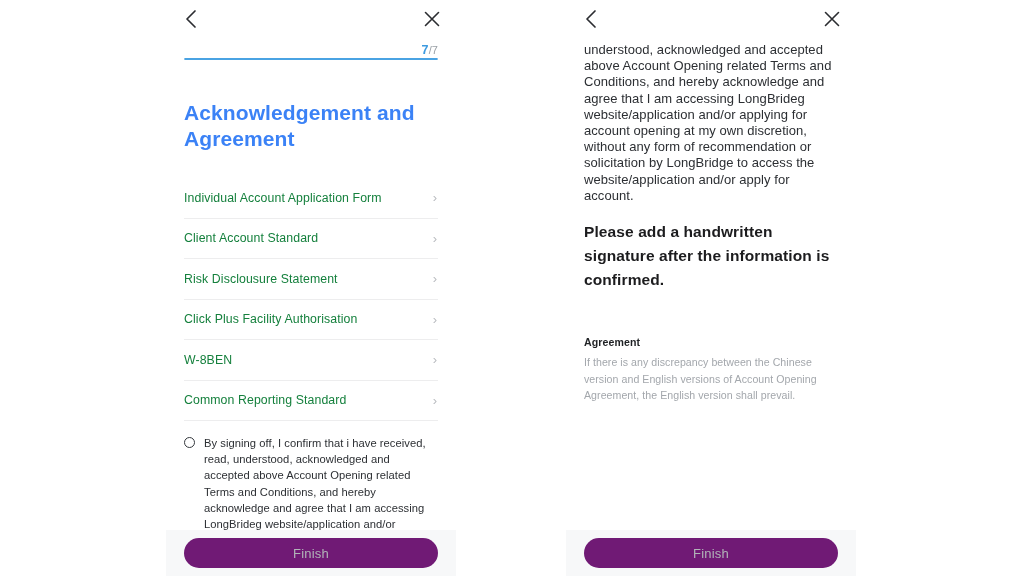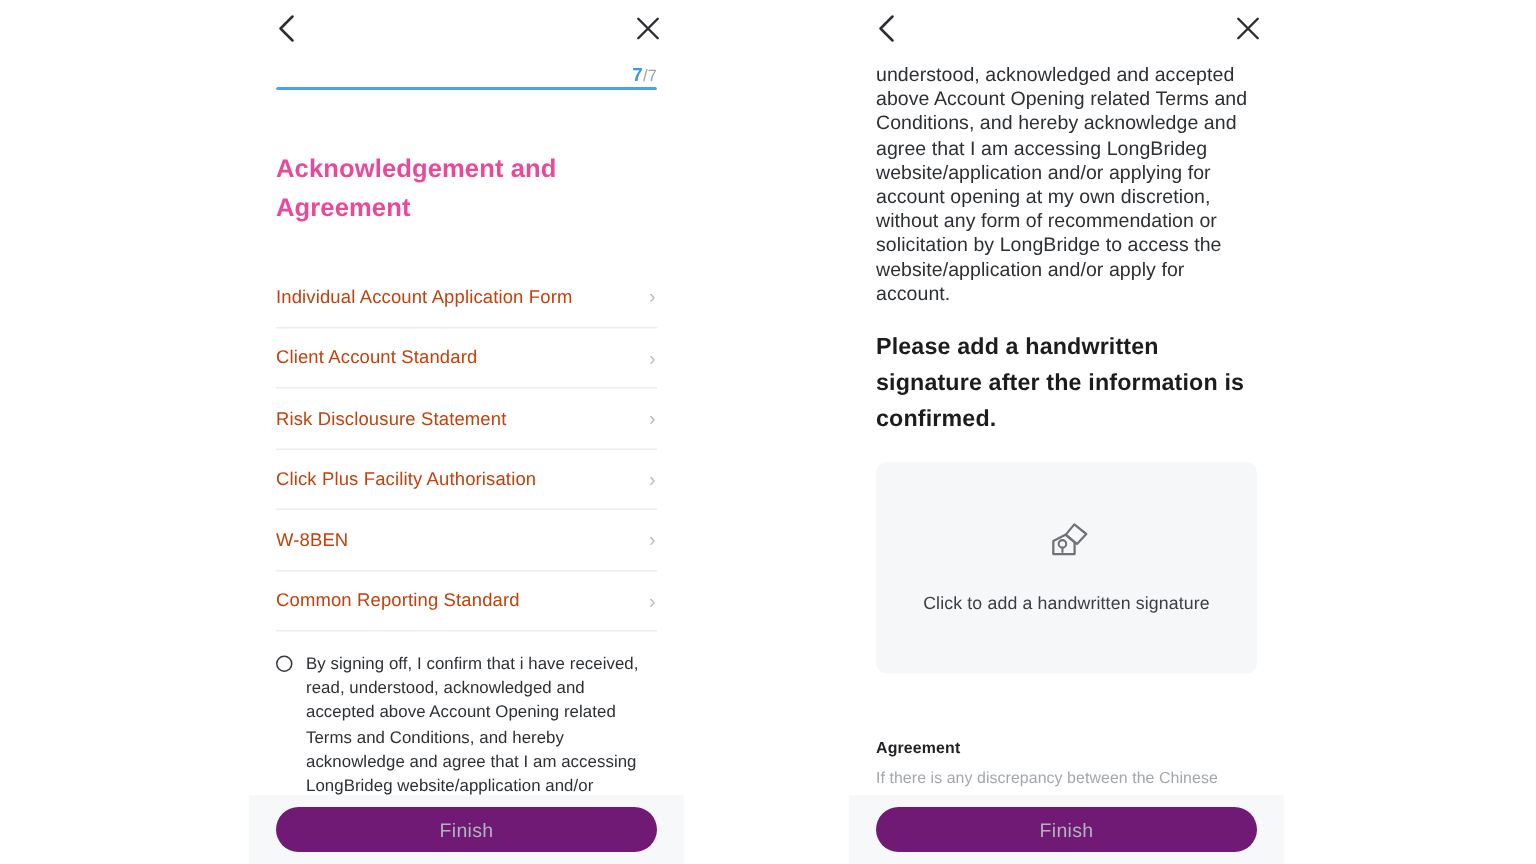--- a/index.html
+++ b/index.html
@@ -77,43 +77,43 @@
   }
   .progress-fill {
     height: 100%;
     background: #4aa3e3;
     border-radius: 2px;
   }
 
   
   .page-title {
     margin: 38px 18px 0 18px;
-    font-size: 17px;
+    font-size: 21px;
     line-height: 26px;
     font-weight: 700;
-    color: #ec4899;
+    color: #3b82f6;
     letter-spacing: .1px;
   }
 
   
   .doc-list {
     margin: 26px 18px 0 18px;
   }
   .doc-row {
     position: relative;
     display: flex;
     align-items: center;
     justify-content: space-between;
     height: 40.5px;
     border-bottom: 1px solid #ededee;
     cursor: pointer;
   }
   .doc-label {
     font-size: 12.3px;
-    color: #c2410c;
+    color: #15803d;
     letter-spacing: .1px;
   }
   .chev {
     color: #b9bcc0;
     font-size: 13px;
     line-height: 1;
     padding-right: 1px;
   }
 
   
@@ -305,31 +305,20 @@
         <svg width="16" height="16" viewBox="0 0 16 16" fill="none">
           <path d="M1.5 1.5 L14.5 14.5 M14.5 1.5 L1.5 14.5" stroke="#2b2d31" stroke-width="1.6" stroke-linecap="round"></path>
         </svg>
       </div>
     </div>
 
     <div class="cont-text">understood, acknowledged and accepted above Account Opening related Terms and Conditions, and hereby acknowledge and agree that I am accessing LongBrideg website/application and/or applying for account opening at my own discretion, without any form of recommendation or solicitation by LongBridge to access the website/application and/or apply for account.</div>
 
     <div class="sig-heading">Please add a handwritten signature after the information is confirmed.</div>
 
-    <div class="sig-box">
-      <div class="sig-icon">
-        <svg width="29" height="26" viewBox="0 0 29 26" fill="none">
-          <path d="M19.2 1.6 L27.2 8.0 L21.0 14.6 L13.4 8.6 Z" stroke="#6f7378" stroke-width="1.5" stroke-linejoin="round"></path>
-          <path d="M13.6 8.4 L19.4 13.6 L19.4 21.4 L5.2 21.4 L5.2 12.6 Z" stroke="#6f7378" stroke-width="1.5" stroke-linejoin="round"></path>
-          <circle cx="11.3" cy="14.6" r="2.5" stroke="#6f7378" stroke-width="1.4"></circle>
-          <path d="M11.3 17.1 L11.3 20.0" stroke="#6f7378" stroke-width="1.4" stroke-linecap="round"></path>
-        </svg>
-      </div>
-      <div class="sig-cta">Click to add a handwritten signature</div>
-    </div>
 
     <div class="disclaimer">
       <div class="disclaimer-title">Agreement</div>
       <div class="disclaimer-body">If there is any discrepancy between the Chinese version and English versions of Account Opening Agreement, the English version shall prevail.</div>
     </div>
 
     <div class="footer">
       <button class="finish-btn">Finish</button>
     </div>
 

